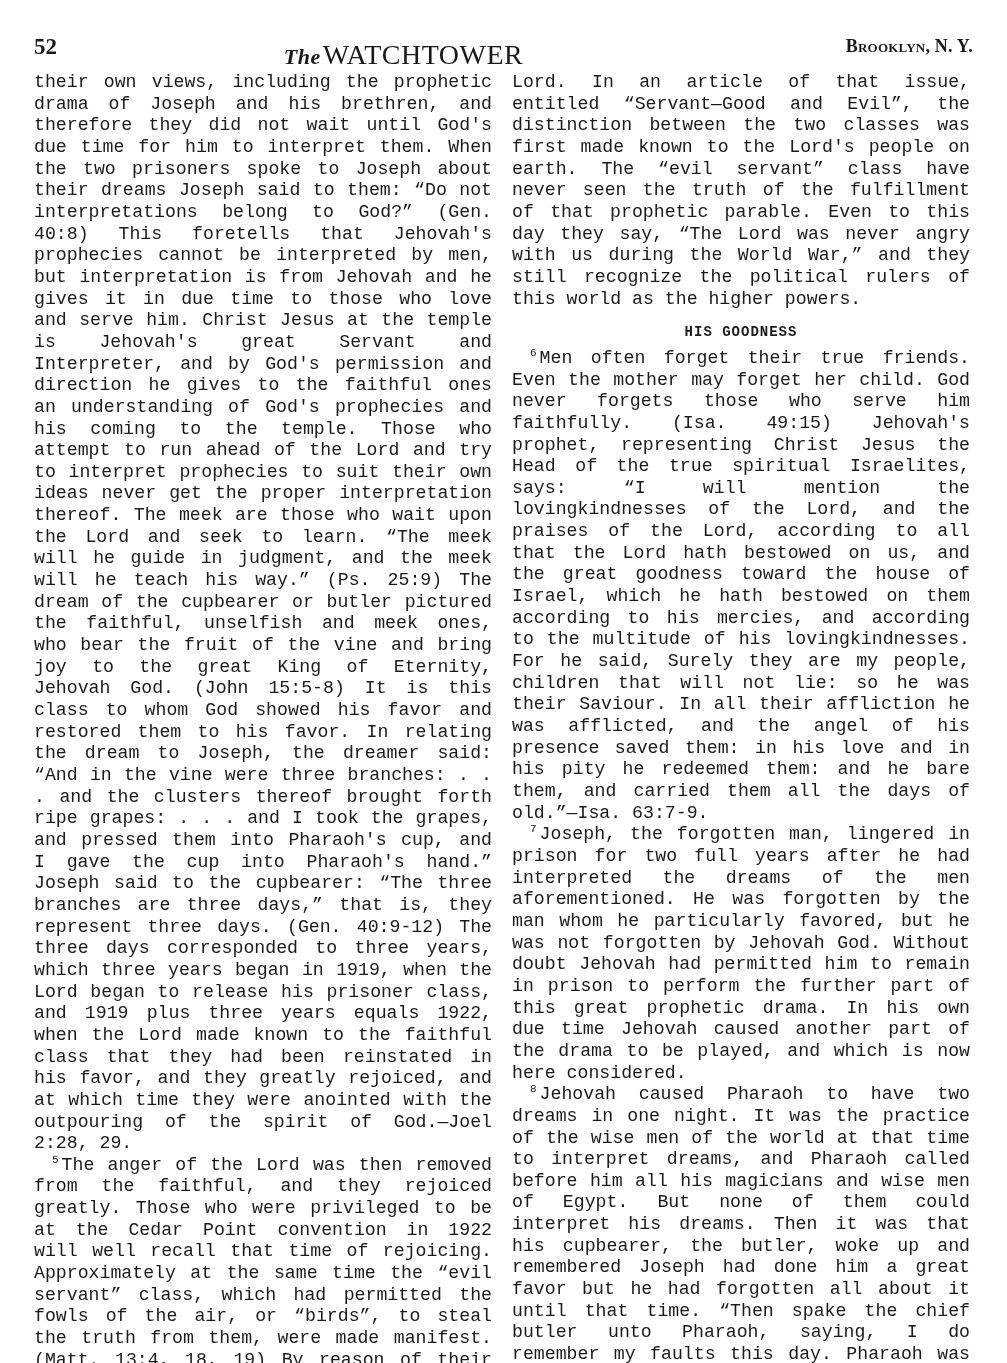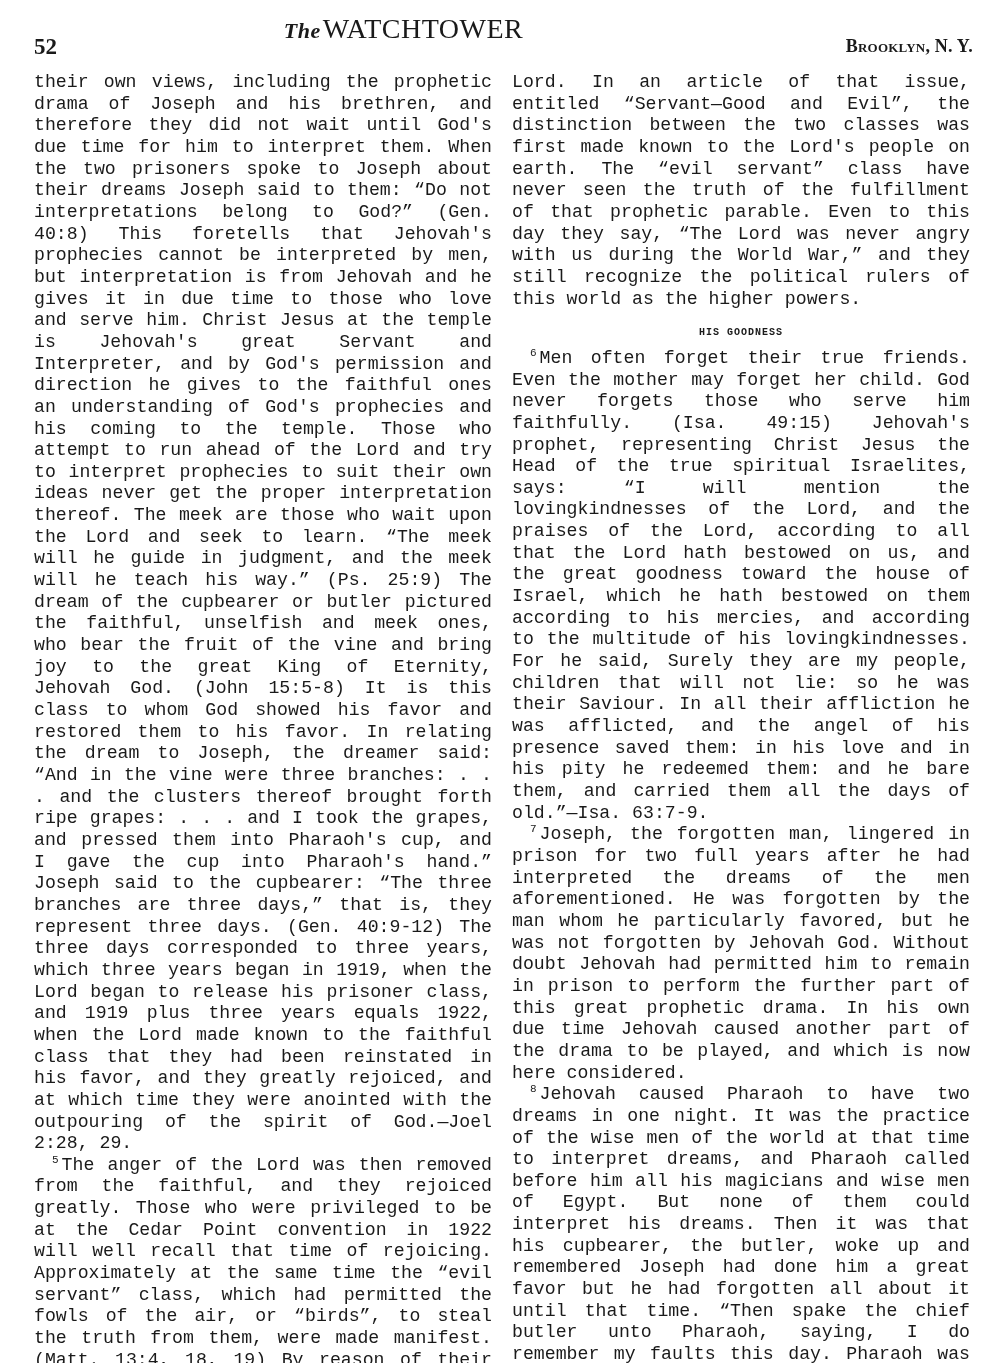--- a/index.html
+++ b/index.html
@@ -1,29 +1,29 @@
 <!DOCTYPE html>
 <html><head>
 <meta charset="utf-8">
 <style>
   html, body { margin: 0; padding: 0; background: #ffffff; }
   body { width: 1007px; height: 1363px; position: relative; overflow: hidden; color: #1a1a1a; font-family: "Liberation Serif", "DejaVu Serif", serif; }
   .header { position: absolute; left: 0; top: 0; width: 1007px; height: 70px; }
   .page-num { position: absolute; left: 34px; top: 34px; font-size: 23px; font-weight: bold; }
-  .masthead { position: absolute; left: 0; width: 807px; top: 13px; text-align: center; font-size: 28px; letter-spacing: 0.5px; font-family: "Liberation Serif", "DejaVu Serif", serif; }
+  .masthead { position: absolute; left: 0; width: 807px; top: 39px; text-align: center; font-size: 28px; letter-spacing: 0.5px; font-family: "Liberation Serif", "DejaVu Serif", serif; }
   .masthead .the { font-style: italic; font-size: 22px; font-weight: bold; margin-right: 2px; }
   .location { position: absolute; right: 34px; top: 36px; font-size: 18px; font-weight: bold; font-variant: small-caps; letter-spacing: 0.2px; }
   .col { position: absolute; top: 72px; width: 458px; font-size: 18.2px; line-height: 21.65px; text-align: justify; hyphens: none; font-family: Liberation Mono, monospace; }
   .col.left { left: 34px; }
   .col.right { left: 512px; }
   .col p { margin: 0; text-indent: 0; }
   .col p.para { text-indent: 18px; }
   .col p.cont { margin-top: 0; text-indent: 0; }
   .pnum { font-size: 11px; vertical-align: super; line-height: 0; margin-right: 3px; }
-  .subhead { text-align: center; font-weight: bold; font-size: 10px; letter-spacing: 1px; margin: 12px 0 4px 0; }
+  .subhead { text-align: center; font-weight: bold; font-size: 14px; letter-spacing: 1px; margin: 12px 0 4px 0; }
   .ital { font-style: italic; font-weight: bold; }
 </style>
 </head>
 <body>
 
 <div class="header">
   <div class="page-num">52</div>
   <div class="masthead">
     <span class="the">The</span><span>WATCHTOWER</span>
   </div>

